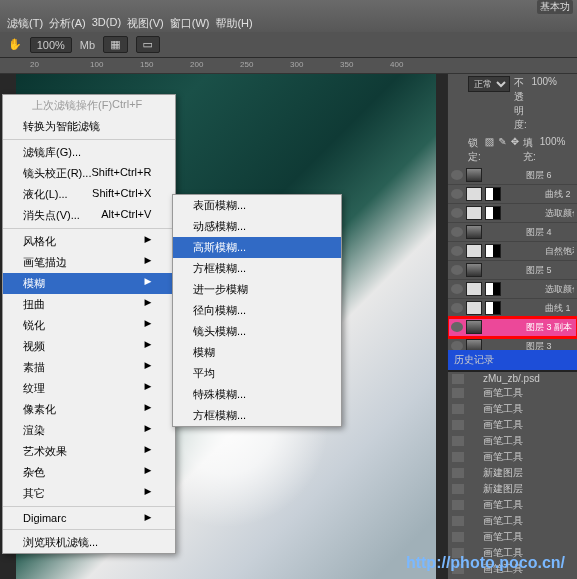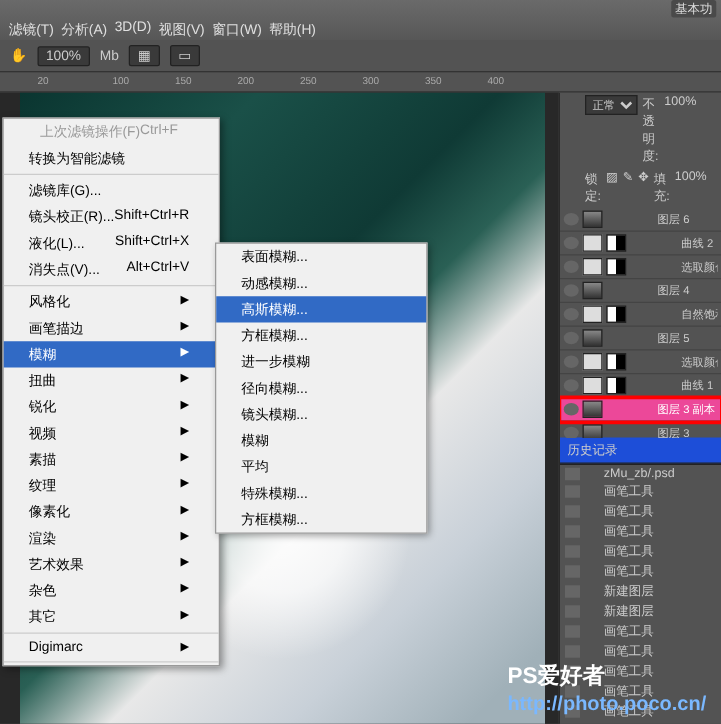--- a/index.html
+++ b/index.html
@@ -157,20 +157,23 @@
         <div class="item">
           <span>其它</span>
           <span class="arrow">▶</span>
         </div>
         <hr>
         <div class="item">
           <span>Digimarc</span>
           <span class="arrow">▶</span>
         </div>
         <hr>
+        <div class="item">
+          <span>浏览联机滤镜...</span>
+        </div>
       </div>
     <div class="dropdown d2" id="menu2">
         <div class="item">表面模糊...</div>
         <div class="item">动感模糊...</div>
         <div class="item hl">高斯模糊...</div>
         <div class="item">方框模糊...</div>
         <div class="item">进一步模糊</div>
         <div class="item">径向模糊...</div>
         <div class="item">镜头模糊...</div>
         <div class="item">模糊</div>
@@ -307,15 +310,15 @@
         </div>
         <div class="hist-item">
           <span class="icon"></span>
           <span>画笔工具</span>
         </div>
       </div>
   </div>
 </div>
 
 <div class="footer">
-  <span>PS爱好者</span><br>
+  <br>
   <a>http://photo.poco.cn/</a>
 </div>
 
 </body></html>

